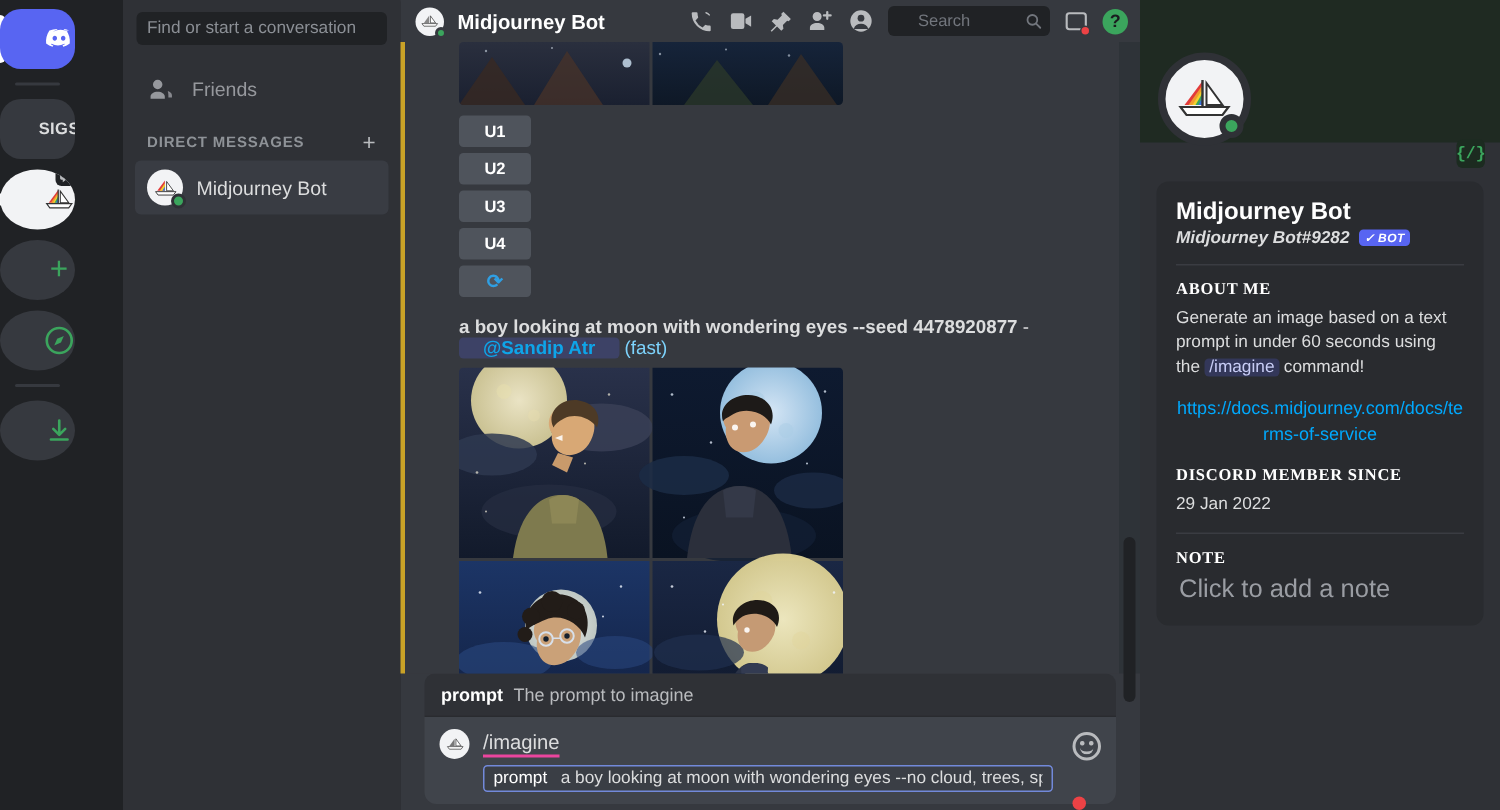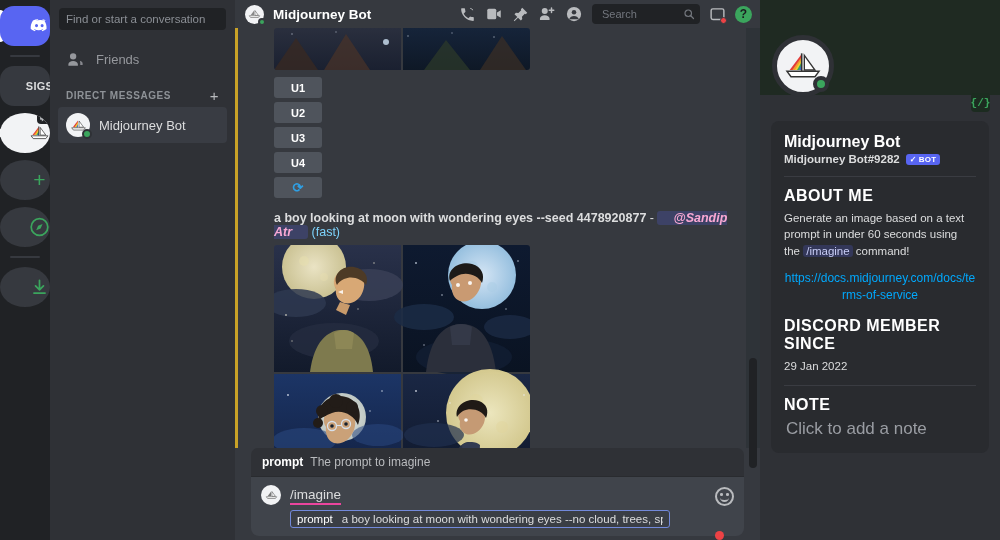--- a/index.html
+++ b/index.html
@@ -37,21 +37,21 @@
   .srv.dl { color: #3ba55d; }
   .rail-sep { width: 30px; height: 2px; background: #36393f; border-radius: 1px; margin: 2px 0; }
   .badge-sq {
     position: absolute; right: -2px; top: -2px; width: 15px; height: 13px;
     background: #202225; border-radius: 4px; display:flex;
     align-items:center; justify-content:center;
   }
 
   
   .dmbar { width: 185px; background: #2f3136; height: 540px; flex-shrink: 0;
-           display: flex; flex-direction: column; }
+           display: flex; flex-direction: column; margin-left: 32px; }
   .dm-search { padding: 8px 9px 8px 9px; }
   .dm-search input {
     width: 100%; height: 22px; background: #202225; border: none; border-radius: 4px;
     color: #dcddde; font-size: 11.5px; padding: 0 7px;
     font-family: "Liberation Sans", sans-serif; outline: none;
   }
   .dm-search input::placeholder { color: #8b8f95; }
   .dm-list { padding: 6px 8px 0 8px; flex: 1; }
   .dm-friends {
     display: flex; align-items: center; gap: 11px; height: 30px;
@@ -87,21 +87,21 @@
   }
   .topbar .t-ava { width: 19px; height: 19px; border-radius: 50%; background:#f2f3f5;
                    position: relative; display:flex;align-items:center;justify-content:center; }
   .topbar .t-ava .status { position:absolute; right:-2px; bottom:-2px; width:8px;height:8px;
                            border-radius:50%; background:#3ba55d; border:2px solid #36393f; }
   .topbar .title { color: #fff; font-size: 13.5px; font-weight: bold; }
   .topbar .spacer { flex: 1; }
   .tb-ic { color: #b9bbbe; display: flex; align-items: center; cursor: pointer; }
   .srch {
     width: 108px; height: 20px; background: #202225; border-radius: 4px;
-    display: flex; align-items: center; padding: 0 5px 0 10px; gap: 4px;
+    display: flex; align-items: center; padding: 0 5px 0 20px; gap: 4px;
   }
   .srch span { flex: 1; color: #72767d; font-size: 11px; }
   .inbox-wrap { position: relative; display: flex; }
   .inbox-dot { position: absolute; right: -1px; bottom: -1px; width: 7px; height: 7px;
                border-radius: 50%; background: #ed4245; border: 1.5px solid #36393f; }
   .help-ic { width: 17px; height: 17px; border-radius: 50%; background: #3ba55d;
              color: #1a1c1f; font-size: 12px; font-weight: bold;
              display: flex; align-items: center; justify-content: center; }
 
   
@@ -119,22 +119,22 @@
 
   .btnrow { display: flex; gap: 4px; margin-top: 7px; flex-direction: column; }
   .mjbtn {
     width: 48px; height: 21px; background: #4f545c; border-radius: 3px;
     color: #fff; font-size: 11px; font-weight: bold;
     display: flex; align-items: center; justify-content: center; cursor: pointer;
   }
   .mjbtn.reroll { color: #2f9fe3; font-size: 13px; }
 
   .promptline { margin: 13px 0 6px 0; font-size: 12.5px; font-weight: bold; color: #dcddde; }
-  .promptline .mention { color: #f9a8d4; background: rgba(88,101,242,.22);
-                         border-radius: 3px; padding: 0 16px; font-weight: 600; font-style: italic; }
+  .promptline .mention { color: #0ea5e9; background: rgba(88,101,242,.22);
+                         border-radius: 3px; padding: 0 16px; font-weight: 600; }
   .promptline .fast { color: #7dd3fc; font-weight: normal; }
   .promptline .dash { color: #dcddde; font-weight: normal; }
 
   
   .composer { padding: 0 16px 4px 16px; flex-shrink: 0; }
   .cmd-hint {
     background: #2f3136; border-radius: 7px 7px 0 0; padding: 7px 11px;
     font-size: 12px; color: #b9bbbe; display: flex; align-items: baseline; gap: 7px;
     border-bottom: 1px solid #292b2f;
   }
@@ -187,30 +187,30 @@
     border-radius: 4px; background: #1c2b20; color: #3ba55d;
     font-size: 11px; font-weight: bold; display: flex;
     align-items: center; justify-content: center;
     font-family: "Liberation Mono", monospace;
   }
   .pcard {
     margin: 26px 11px 0 11px; background: #292b2f; border-radius: 8px;
     padding: 12px 13px 14px 13px;
   }
   .p-name { color: #fff; font-size: 16px; font-weight: bold; }
-  .p-tag-row { display: flex; align-items: center; gap: 6px; margin-top: 2px; }
+  .p-tag-row { display: flex; align-items: flex-start; gap: 6px; margin-top: 2px; font-style: italic; }
   .p-tag { color: #dcddde; font-size: 11.5px; font-weight: 600; }
   .botbadge {
     background: #5865f2; color: #fff; font-size: 8px; font-weight: bold;
     border-radius: 3px; padding: 1px 4px; display: flex; align-items: center; gap: 2px;
     letter-spacing: .3px;
   }
   .hr { height: 1px; background: #3a3c42; margin: 11px 0 10px 0; }
-  .sect-h { color: #fff; font-size: 16px; font-weight: bold; letter-spacing: .5px;
-            margin-bottom: 5px; }
+  .sect-h { color: #fff; font-size: 11px; font-weight: bold; letter-spacing: .5px;
+            margin-bottom: 5px; font-family: Liberation Serif, serif; }
   .sect-b { color: #dcddde; font-size: 11.5px; line-height: 1.42; }
   .code-inline { background: rgba(88,101,242,.22); color: #c8cdf5;
                  border-radius: 3px; padding: 0 3px; }
   .p-link { color: #00a8fc; font-size: 12px; line-height: 1.4; word-break: break-all;
             margin-top: 11px; display: block; text-decoration: none; text-align: center; }
   .mt14 { margin-top: 13px; }
   .note-in { color: #9a9da3; font-size: 17px; margin-top: 2px; padding-left: 2px; }
 </style>
 </head>
 <body>

